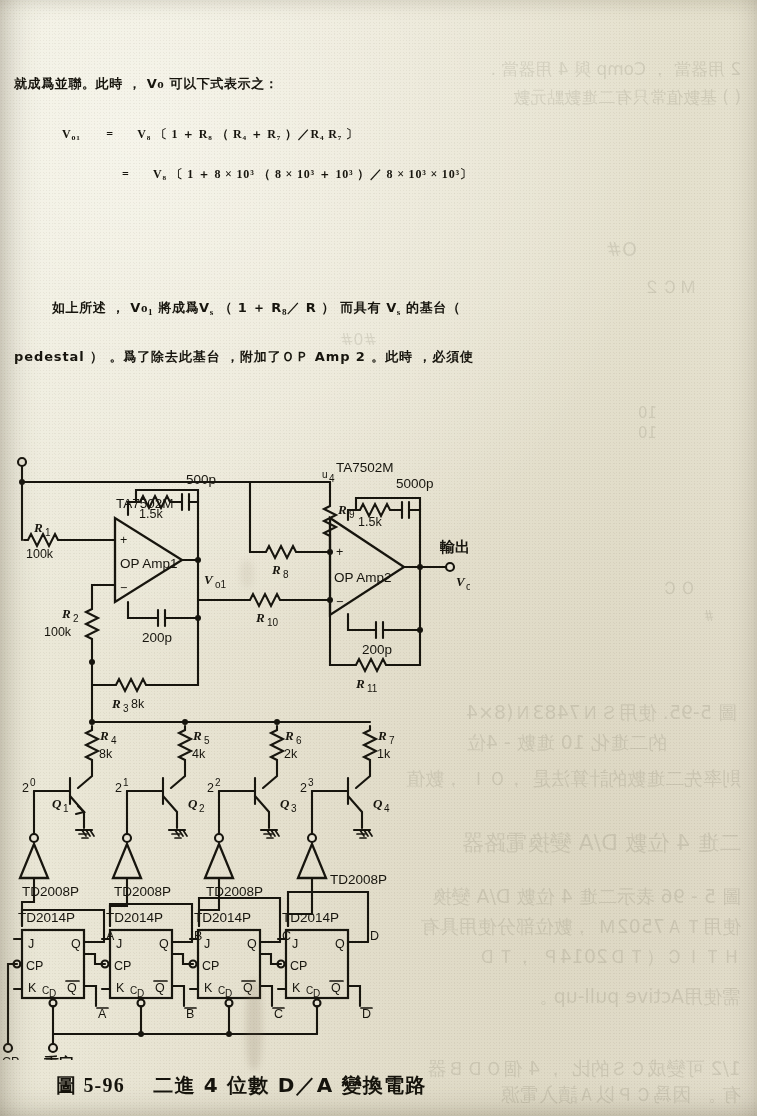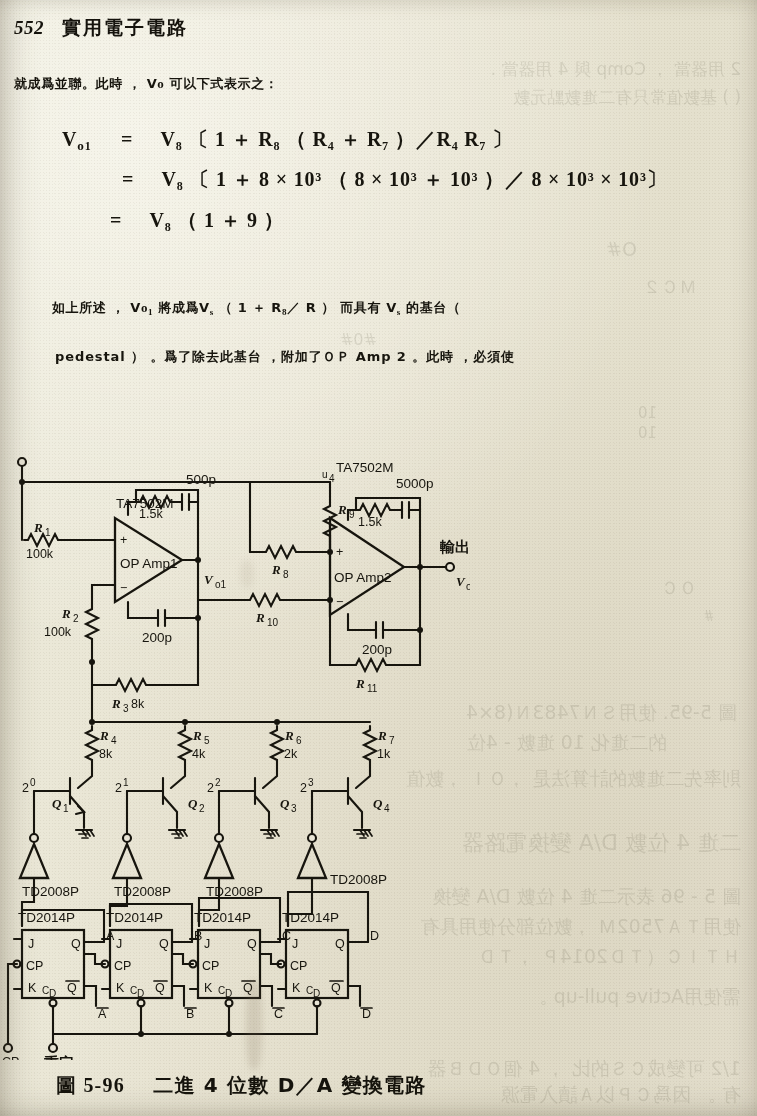--- a/index.html
+++ b/index.html
@@ -51,21 +51,21 @@
   #pageno{font-style:italic;font-weight:bold;font-size:19px;color:#15130d;letter-spacing:.5px;}
   #bookttl{font-weight:bold;font-size:19px;color:#15130d;letter-spacing:2px;}
 
   
   .para{position:absolute;color:#17150e;font-size:13px;letter-spacing:.6px;white-space:nowrap;}
   .cjk{font-family:"DejaVu Sans", sans-serif;font-weight:600;}
   sub{font-size:.66em;vertical-align:-.28em;font-weight:bold;}
   .vb{font-weight:bold;}
 
   
-  .eq{position:absolute;font-size:20px;color:#17150e;white-space:nowrap;font-weight:bold;letter-spacing:.8px;}
+  .eq{position:absolute;font-size:12px;color:#17150e;white-space:nowrap;font-weight:bold;letter-spacing:.8px;}
 
   
   #figure{position:absolute;left:0;top:440px;width:470px;height:620px;}
   #figure svg{display:block;}
   .cap{position:absolute;left:56px;top:1072px;font-size:20px;color:#16140d;letter-spacing:1.2px;white-space:nowrap;}
   .cap .n{font-family:"Liberation Serif",serif;font-weight:bold;}
 
   
   .smudge{position:absolute;border-radius:50%;background:rgba(120,108,84,.18);filter:blur(3px);}
 </style>
@@ -92,54 +92,45 @@
     <div class="bl" style="left: 16px; top: 884px; font-size: 19px; font-family: &quot;DejaVu Sans&quot;, sans-serif;">圖 5 - 96 表示二進 4 位數 D/A 變換</div>
     <div class="bl" style="left: 16px; top: 914px; font-size: 19px; font-family: &quot;DejaVu Sans&quot;, sans-serif;">使用ＴＡ7502Ｍ ，數位部分使用具有</div>
     <div class="bl" style="left: 16px; top: 944px; font-size: 19px; font-family: &quot;DejaVu Sans&quot;, sans-serif;">ＨＴＩＣ（ＴＤ2014Ｐ ，ＴＤ</div>
     <div class="bl" style="left: 16px; top: 984px; font-size: 19px; font-family: &quot;DejaVu Sans&quot;, sans-serif;">需使用Active  pull-up 。</div>
     <div class="bl" style="left: 16px; top: 1056px; font-size: 19px; font-family: &quot;DejaVu Sans&quot;, sans-serif;">1/2 可變成ＣＳ的比 ， 4 個ＯＤＢ器</div>
     <div class="bl" style="left: 16px; top: 1082px; font-size: 19px; font-family: &quot;DejaVu Sans&quot;, sans-serif;">有 。 因爲ＣＰ以Ａ讀入電源</div>
   </div>
 
 <div class="content">
 
-  <div id="header">
-    <span id="pageno">552</span>
-    <span id="bookttl" class="cjk">實用電子電路</span>
-  </div>
 
   <div class="para" style="left:14px;top:75px;">
     <span class="cjk">就成爲並聯。此時 ， V</span><span class="vb">o</span><span class="cjk"> 可以下式表示之：</span>
   </div>
 
   <div class="eq" style="left:62px;top:126px;">
     <span>V<sub>o<span style="font-size:.9em">1</span></sub></span>
     <span style="display:inline-block;width:18px"></span>
     <span>=</span>
     <span style="display:inline-block;width:16px"></span>
     <span>V₈ 〔 1 ＋ R₈ （ R₄ ＋ R₇ ）／R₄ R₇ 〕</span>
   </div>
 
   <div class="eq" style="left:110px;top:166px;margin-left:12px;">
     <span>=</span>
     <span style="display:inline-block;width:16px"></span>
     <span>V₈ 〔 1 ＋ 8 × 10³ （ 8 × 10³ ＋ 10³ ）／ 8 × 10³ × 10³〕</span>
   </div>
 
-  <div class="eq" style="left:110px;top:207px;">
-    <span>=</span>
-    <span style="display:inline-block;width:16px"></span>
-    <span>V₈ （ 1 ＋ 9 ）</span>
-  </div>
 
   <div class="para" style="left:52px;top:299px;">
     <span class="cjk">如上所述 ， V</span><span class="vb">o<span style="font-size:.7em;vertical-align:-.3em">1</span></span><span class="cjk"> 將成爲V</span><span class="vb"><span style="font-size:.7em;vertical-align:-.3em">s</span></span><span class="cjk"> （ 1 ＋ R</span><span class="vb"><span style="font-size:.7em;vertical-align:-.3em">8</span></span><span class="cjk">／ R ） 而具有  V</span><span class="vb"><span style="font-size:.7em;vertical-align:-.3em">s</span></span><span class="cjk"> 的基台（</span>
   </div>
 
-  <div class="para cjk" style="left:14px;top:348px;letter-spacing:.9px;margin-left:41px;">pedestal ） 。爲了除去此基台 ，附加了ＯＰ Amp 2 。此時 ，必須使</div>
+  <div class="para cjk" style="left:14px;top:348px;letter-spacing:.9px;">pedestal ） 。爲了除去此基台 ，附加了ＯＰ Amp 2 。此時 ，必須使</div>
 
 
   <div id="figure">
     <svg width="470" height="620" viewBox="0 0 470 620" xmlns="http://www.w3.org/2000/svg">
       <defs>
         <style>
           .w{stroke:#17150e;stroke-width:2.1;fill:none;stroke-linecap:round;}
           .wt{stroke:#17150e;stroke-width:1.7;fill:none;stroke-linecap:round;}
           .bx{stroke:#17150e;stroke-width:2.2;fill:none;}
           .tri{stroke:#17150e;stroke-width:2.3;fill:none;}

